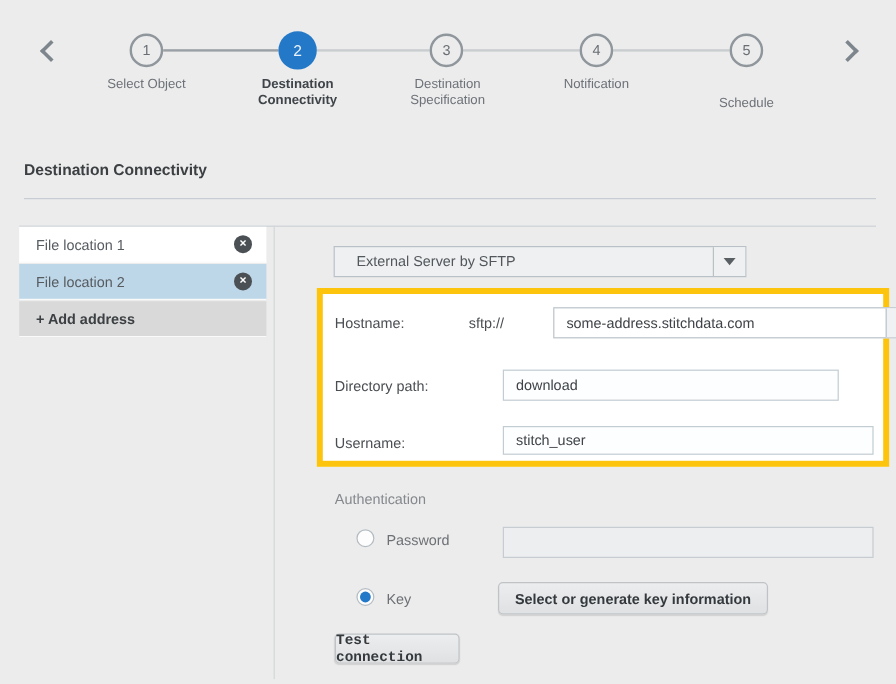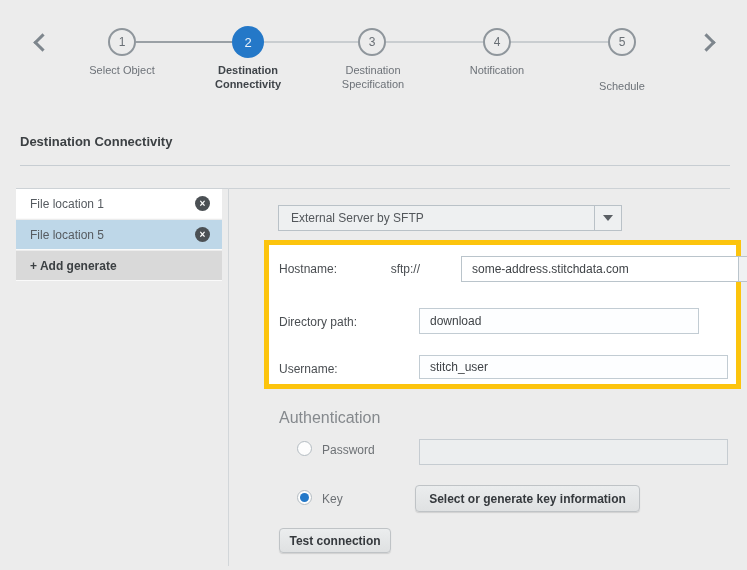--- a/index.html
+++ b/index.html
@@ -67,21 +67,21 @@
     width: 15px; height: 15px; border-radius: 50%;
     background: #4b5054; color: #ffffff;
     font-size: 10px; font-weight: bold; line-height: 15px;
     text-align: center; cursor: pointer;
   }
 
   
   .selectbox {
     background: #eef0f1; border: 1px solid #b9c1c7;
     display: flex; align-items: center;
-    font-size: 12px; color: #53575b; cursor: pointer;
+    font-size: 12px; color: #53575b; cursor: pointer; padding-left: 6px;
   }
   .selectbox .sel-text { flex: 1; padding-left: 12px; }
   .sel-arrow {
     width: 27px; align-self: stretch;
     border-left: 1px solid #b9c1c7;
     background: #eef0f1;
     display: flex; align-items: center; justify-content: center;
   }
   .tri {
     width: 0; height: 0;
@@ -89,21 +89,21 @@
     border-right: 5px solid transparent;
     border-top: 6px solid #5a5f64;
   }
 
   .highlight-box {
     left: 264px; top: 240px; width: 477px; height: 149px;
     border: 5px solid #fcc40d; background: #ffffff;
   }
 
   .field-label { font-size: 12px; color: #4a4e52; }
-  .muted-label { font-size: 16px; color: #85898d; }
+  .muted-label { font-size: 12px; color: #85898d; }
 
   .text-input {
     border: 1px solid #c2ccd3; background: #fdfeff;
     font-family: "Liberation Sans", sans-serif;
     font-size: 12px; color: #3f4347;
     padding: 0 10px; outline: none;
   }
   .text-input.gray { background: #eceeef; border-color: #c6ccd1; }
 
   .combo { display: flex; border: 1px solid #bac4cb; background: #ffffff; }
@@ -172,25 +172,25 @@
 <div class="abs hrule" style="left:20px; top:165px; width:710px;"></div>
 
 <div class="abs hrule" style="left:16px; top:188px; width:714px; background:#cdd2d6;"></div>
 <div class="abs vrule" style="left:228px; top:188px; height:378px;"></div>
 
 <div class="abs loc-row plain" style="top:189px;">
   <span class="grow">File location 1</span>
   <span class="close-btn">×</span>
 </div>
 <div class="abs loc-row selected" style="top:220px;">
-  <span class="grow">File location 5</span>
+  <span class="grow">File location 2</span>
   <span class="close-btn">×</span>
 </div>
 <div class="abs loc-row add" style="top:251px;">
-  <span class="grow">+ Add generate</span>
+  <span class="grow">+ Add address</span>
 </div>
 
 <div class="abs selectbox" style="left:278px; top:205px; width:344px; height:26px;">
   <span class="sel-text">External Server by SFTP</span>
   <span class="sel-arrow">
       <span class="tri"></span>
     </span>
 </div>
 
 <div class="abs highlight-box"></div>
@@ -213,13 +213,13 @@
 <div class="abs muted-label" style="left:279px; top:409px;">Authentication</div>
 
 <div class="abs radio" style="left:297px; top:441px;"></div>
 <div class="abs field-label" style="left:322px; top:443px; color:#6d7175;">Password</div>
 <input type="password" class="abs text-input gray" style="left: 419px; top: 439px; width: 309px; height: 26px;" value="">
 
 <div class="abs radio checked" style="left:297px; top:490px;"></div>
 <div class="abs field-label" style="left:322px; top:492px; color:#6d7175;">Key</div>
 <div class="abs btn" style="left:415px; top:485px; width:225px; height:27px;">Select or generate key information</div>
 
-<div class="abs btn" style="left:279px; top:528px; width:112px; height:25px;">Test connection</div>
+<div class="abs btn" style="left:279px; top:528px; width:104px; height:25px;font-family:Liberation Mono, monospace;">Test connection</div>
 
 </body></html>

